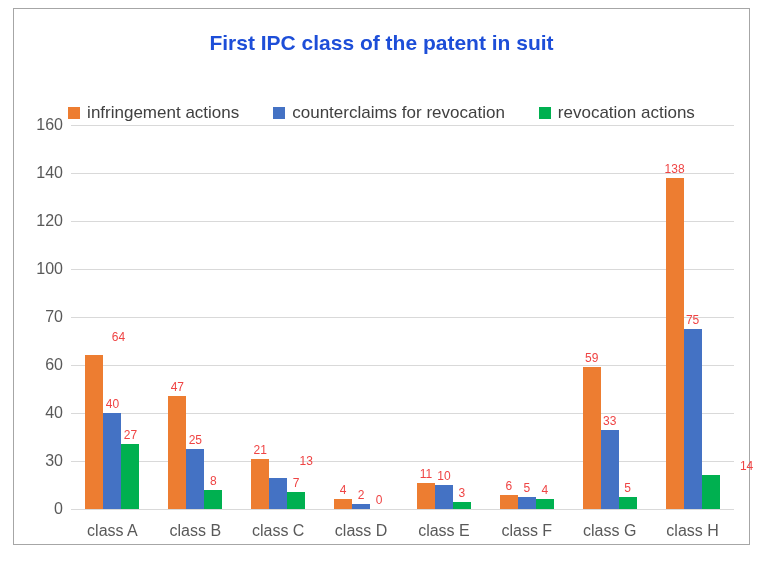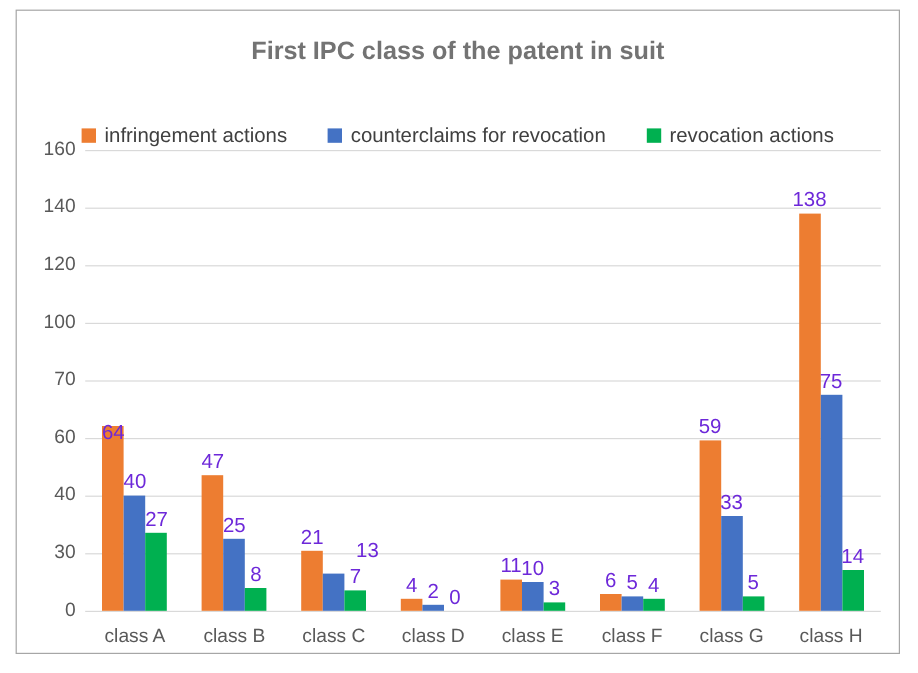--- a/index.html
+++ b/index.html
@@ -26,21 +26,21 @@
   }
 
   #chart-title {
     position: absolute;
     left: 0;
     top: 22px;
     width: 100%;
     text-align: center;
     font-size: 21px;
     font-weight: bold;
-    color: #737373;
+    color: #1d4ed8;
     letter-spacing: 0px;
   }
 
   #legend {
     position: absolute;
     left: 0;
     top: 72px;
     width: 100%;
     display: flex;
     justify-content: center;
@@ -124,22 +124,22 @@
     display: flex;
     align-items: flex-end;
   }
   .bar {
     width: 18px;
   }
   .bar-label {
     position: absolute;
     left: 50%;
     transform: translateX(-50%);
-    font-size: 17px;
-    color: #6d28d9;
+    font-size: 12px;
+    color: #ef4444;
     white-space: nowrap;
     line-height: 1;
   }
 
   .xtick {
     position: absolute;
     top: 100%;
     left: 0;
     width: 100%;
     margin-top: 13px;
@@ -192,21 +192,21 @@
         <div class="ytick" style="top: 144px; margin-left: 47px;">100</div>
         <div class="ytick" style="top: 96px;">120</div>
         <div class="ytick" style="top: 48px;">140</div>
         <div class="ytick" style="top: 0px;">160</div>
       </div>
     <div id="groups">
         <div class="group">
           <div class="bars">
             <div class="bar-wrap">
               <div class="bar" style="height: 153.6px; background: rgb(237, 125, 49);"></div>
-              <div class="bar-label" style="bottom: 140px;">64</div>
+              <div class="bar-label" style="bottom: 166px; margin-left: 24px;">64</div>
             </div>
             <div class="bar-wrap">
               <div class="bar" style="height: 96px; background: rgb(68, 114, 196);"></div>
               <div class="bar-label" style="bottom: 99px;">40</div>
             </div>
             <div class="bar-wrap">
               <div class="bar" style="height: 64.8px; background: rgb(0, 176, 80);"></div>
               <div class="bar-label" style="bottom: 67.8px;">27</div>
             </div>
           </div>
@@ -319,21 +319,21 @@
             <div class="bar-wrap">
               <div class="bar" style="height: 331.2px; background: rgb(237, 125, 49);"></div>
               <div class="bar-label" style="bottom: 334.2px;">138</div>
             </div>
             <div class="bar-wrap">
               <div class="bar" style="height: 180px; background: rgb(68, 114, 196);"></div>
               <div class="bar-label" style="bottom: 183px;">75</div>
             </div>
             <div class="bar-wrap">
               <div class="bar" style="height: 33.6px; background: rgb(0, 176, 80);"></div>
-              <div class="bar-label" style="bottom: 36.6px;">14</div>
+              <div class="bar-label" style="bottom: 36.6px; margin-left: 36px;">14</div>
             </div>
           </div>
           <div class="xtick">class H</div>
         </div>
       </div>
   </div>
 
 </div>
 
 </body></html>

